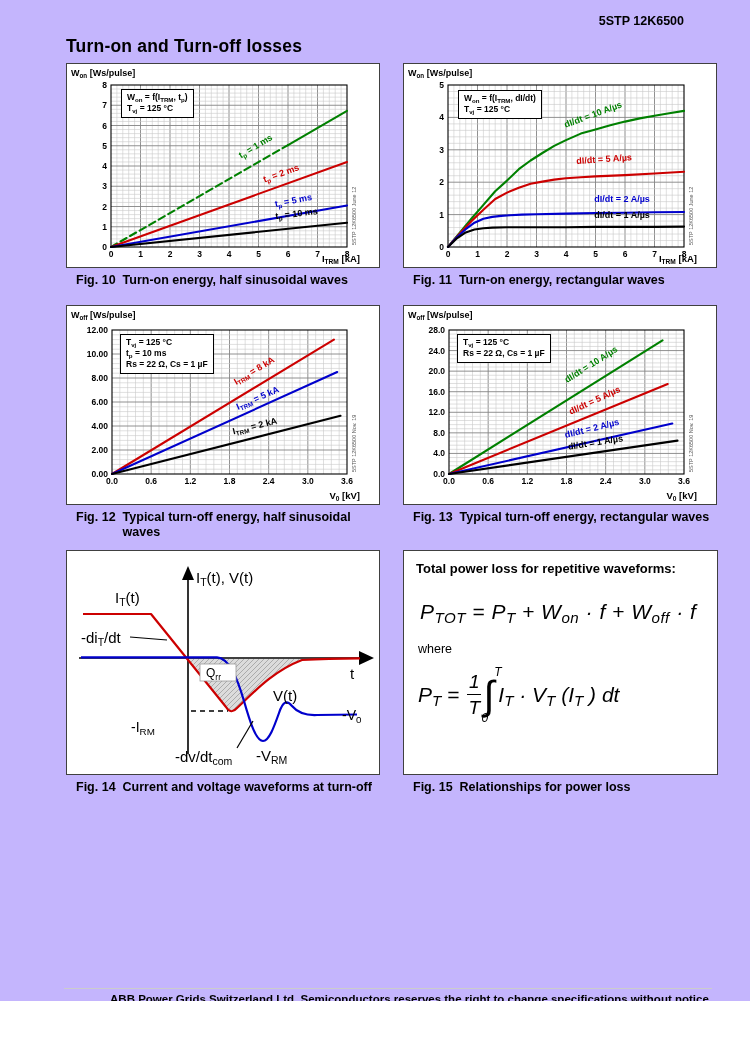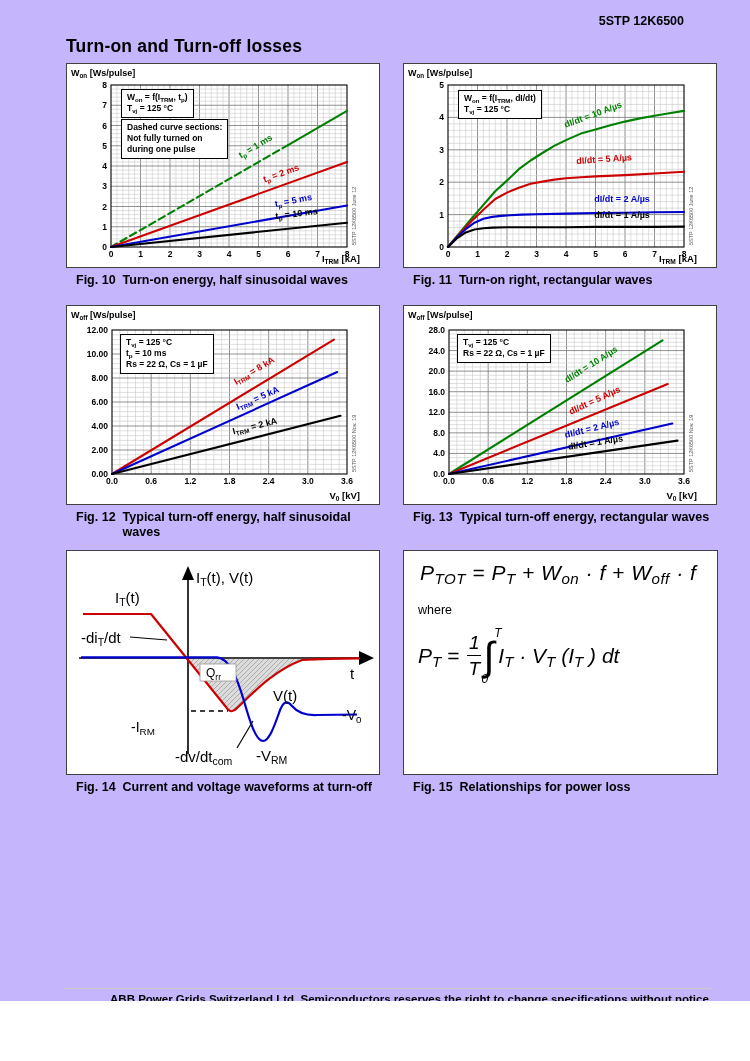--- a/index.html
+++ b/index.html
@@ -168,21 +168,20 @@
           <text x="190.025" y="84.78750000000001" font-size="9" fill="#008000" font-family="&quot;Liberation Sans&quot;, sans-serif" font-weight="bold" text-anchor="middle" transform="rotate(-31 190.025 84.78750000000001)"><tspan>t</tspan><tspan font-size="6.3" dy="2.0">p</tspan><tspan dy="-2.0"> = 1 ms</tspan></text>
           <polyline points="221.0,81.1 280.0,46.9" fill="none" stroke="#008000" stroke-width="2.1" stroke-linejoin="round" stroke-linecap="round"></polyline>
           <polyline points="44.0,183.0 280.0,98.0" fill="none" stroke="#cc0000" stroke-width="2.1" stroke-linejoin="round" stroke-linecap="round"></polyline>
           <text x="215.1" y="112.125" font-size="9" fill="#cc0000" font-family="&quot;Liberation Sans&quot;, sans-serif" font-weight="bold" text-anchor="middle" transform="rotate(-20 215.1 112.125)"><tspan>t</tspan><tspan font-size="6.3" dy="2.0">p</tspan><tspan dy="-2.0"> = 2 ms</tspan></text>
           <polyline points="44.0,183.0 280.0,141.5" fill="none" stroke="#0000cc" stroke-width="2.1" stroke-linejoin="round" stroke-linecap="round"></polyline>
           <text x="226.9" y="139.4625" font-size="9" fill="#0000cc" font-family="&quot;Liberation Sans&quot;, sans-serif" font-weight="bold" text-anchor="middle" transform="rotate(-11 226.9 139.4625)"><tspan>t</tspan><tspan font-size="6.3" dy="2.0">p</tspan><tspan dy="-2.0"> = 5 ms</tspan></text>
           <polyline points="44.0,183.0 280.0,158.7" fill="none" stroke="#000000" stroke-width="2.1" stroke-linejoin="round" stroke-linecap="round"></polyline>
           <text x="229.85" y="152.625" font-size="9" fill="#000000" font-family="&quot;Liberation Sans&quot;, sans-serif" font-weight="bold" text-anchor="middle" transform="rotate(-7 229.85 152.625)"><tspan>t</tspan><tspan font-size="6.3" dy="2.0">p</tspan><tspan dy="-2.0"> = 10 ms</tspan></text>
         </svg>
         <div class="anno" style="left: 54px; top: 25px;">W<sub>on</sub> = f(I<sub>TRM</sub>, t<sub>p</sub>)<br>T<sub>vj</sub> = 125 °C</div>
-        <div class="anno" style="left: 54px; top: 55px;">Dashed curve sections:<br>Not fully turned on<br>during one pulse</div>
       </div>
     <div class="fig-caption">
       <span class="cap-label">Fig. 10</span>
       <span class="cap-text">Turn-on energy, half sinusoidal waves</span>
     </div>
   </div>
 
   <div class="fig-cell" id="cell-f11">
     <div class="fig-box h205" id="box-f11">
         <svg width="311" height="202" viewBox="0 0 311 202">
@@ -274,21 +273,21 @@
           <text x="200.35" y="98.112" font-size="9" fill="#cc0000" font-family="&quot;Liberation Sans&quot;, sans-serif" font-weight="bold" text-anchor="middle" transform="rotate(-4 200.35 98.112)"><tspan>dI/dt = 5 A/µs</tspan></text>
           <polyline points="44.0,183.0 52.9,173.3 61.7,165.2 70.5,158.7 79.4,154.8 88.3,152.9 97.1,151.9 106.0,151.2 117.8,150.6 132.5,150.3 162.0,149.6 191.5,149.0 221.0,148.7 250.5,148.3 280.0,148.0" fill="none" stroke="#0000cc" stroke-width="2.1" stroke-linejoin="round" stroke-linecap="round"></polyline>
           <text x="218.05" y="137.64000000000001" font-size="9" fill="#0000cc" font-family="&quot;Liberation Sans&quot;, sans-serif" font-weight="bold" text-anchor="middle"><tspan>dI/dt = 2 A/µs</tspan></text>
           <polyline points="44.0,183.0 52.9,174.3 61.7,168.4 70.5,165.5 79.4,164.2 88.3,163.6 103.0,163.2 132.5,163.2 162.0,163.2 191.5,162.9 221.0,162.9 250.5,162.9 280.0,162.6" fill="none" stroke="#000000" stroke-width="2.1" stroke-linejoin="round" stroke-linecap="round"></polyline>
           <text x="218.05" y="153.84" font-size="9" fill="#000000" font-family="&quot;Liberation Sans&quot;, sans-serif" font-weight="bold" text-anchor="middle"><tspan>dI/dt = 1 A/µs</tspan></text>
         </svg>
         <div class="anno" style="left: 54px; top: 26px;">W<sub>on</sub> = f(I<sub>TRM</sub>, dI/dt)<br>T<sub>vj</sub> = 125 °C</div>
       </div>
     <div class="fig-caption">
       <span class="cap-label">Fig. 11</span>
-      <span class="cap-text">Turn-on right, rectangular waves</span>
+      <span class="cap-text">Turn-on energy, rectangular waves</span>
     </div>
   </div>
 
   <div class="fig-cell" id="cell-f12">
     <div class="fig-box h200" id="box-f12">
         <svg width="311" height="197" viewBox="0 0 311 197">
           <line x1="52.833333333333336" y1="24" x2="52.833333333333336" y2="168" stroke="#c9c9c9" stroke-width="0.6"></line>
           <line x1="60.666666666666664" y1="24" x2="60.666666666666664" y2="168" stroke="#c9c9c9" stroke-width="0.6"></line>
           <line x1="68.5" y1="24" x2="68.5" y2="168" stroke="#c9c9c9" stroke-width="0.6"></line>
           <line x1="76.33333333333333" y1="24" x2="76.33333333333333" y2="168" stroke="#c9c9c9" stroke-width="0.6"></line>
@@ -514,20 +513,21 @@
         </svg>
       </div>
     <div class="fig-caption">
       <span class="cap-label">Fig. 14</span>
       <span class="cap-text">Current and voltage waveforms at turn-off</span>
     </div>
   </div>
 
   <div class="fig-cell" id="cell-f15">
     <div class="fig-box h225 formula-box" id="box-f15">
+      <div class="f15-title">Total power loss for repetitive waveforms:</div>
       <div class="f15-eq1">P<sub>TOT</sub>  =  P<sub>T</sub>  +  W<sub>on</sub>  · f  +  W<sub>off</sub>  · f</div>
       <div class="f15-where">where</div>
       <div class="f15-eq2">
           <span class="lhs">P<sub>T</sub>  =</span>
           <span class="frac">
             <span>1</span>
             <span class="bar"></span>
             <span>T</span>
           </span>
           <span class="int-wrap">

